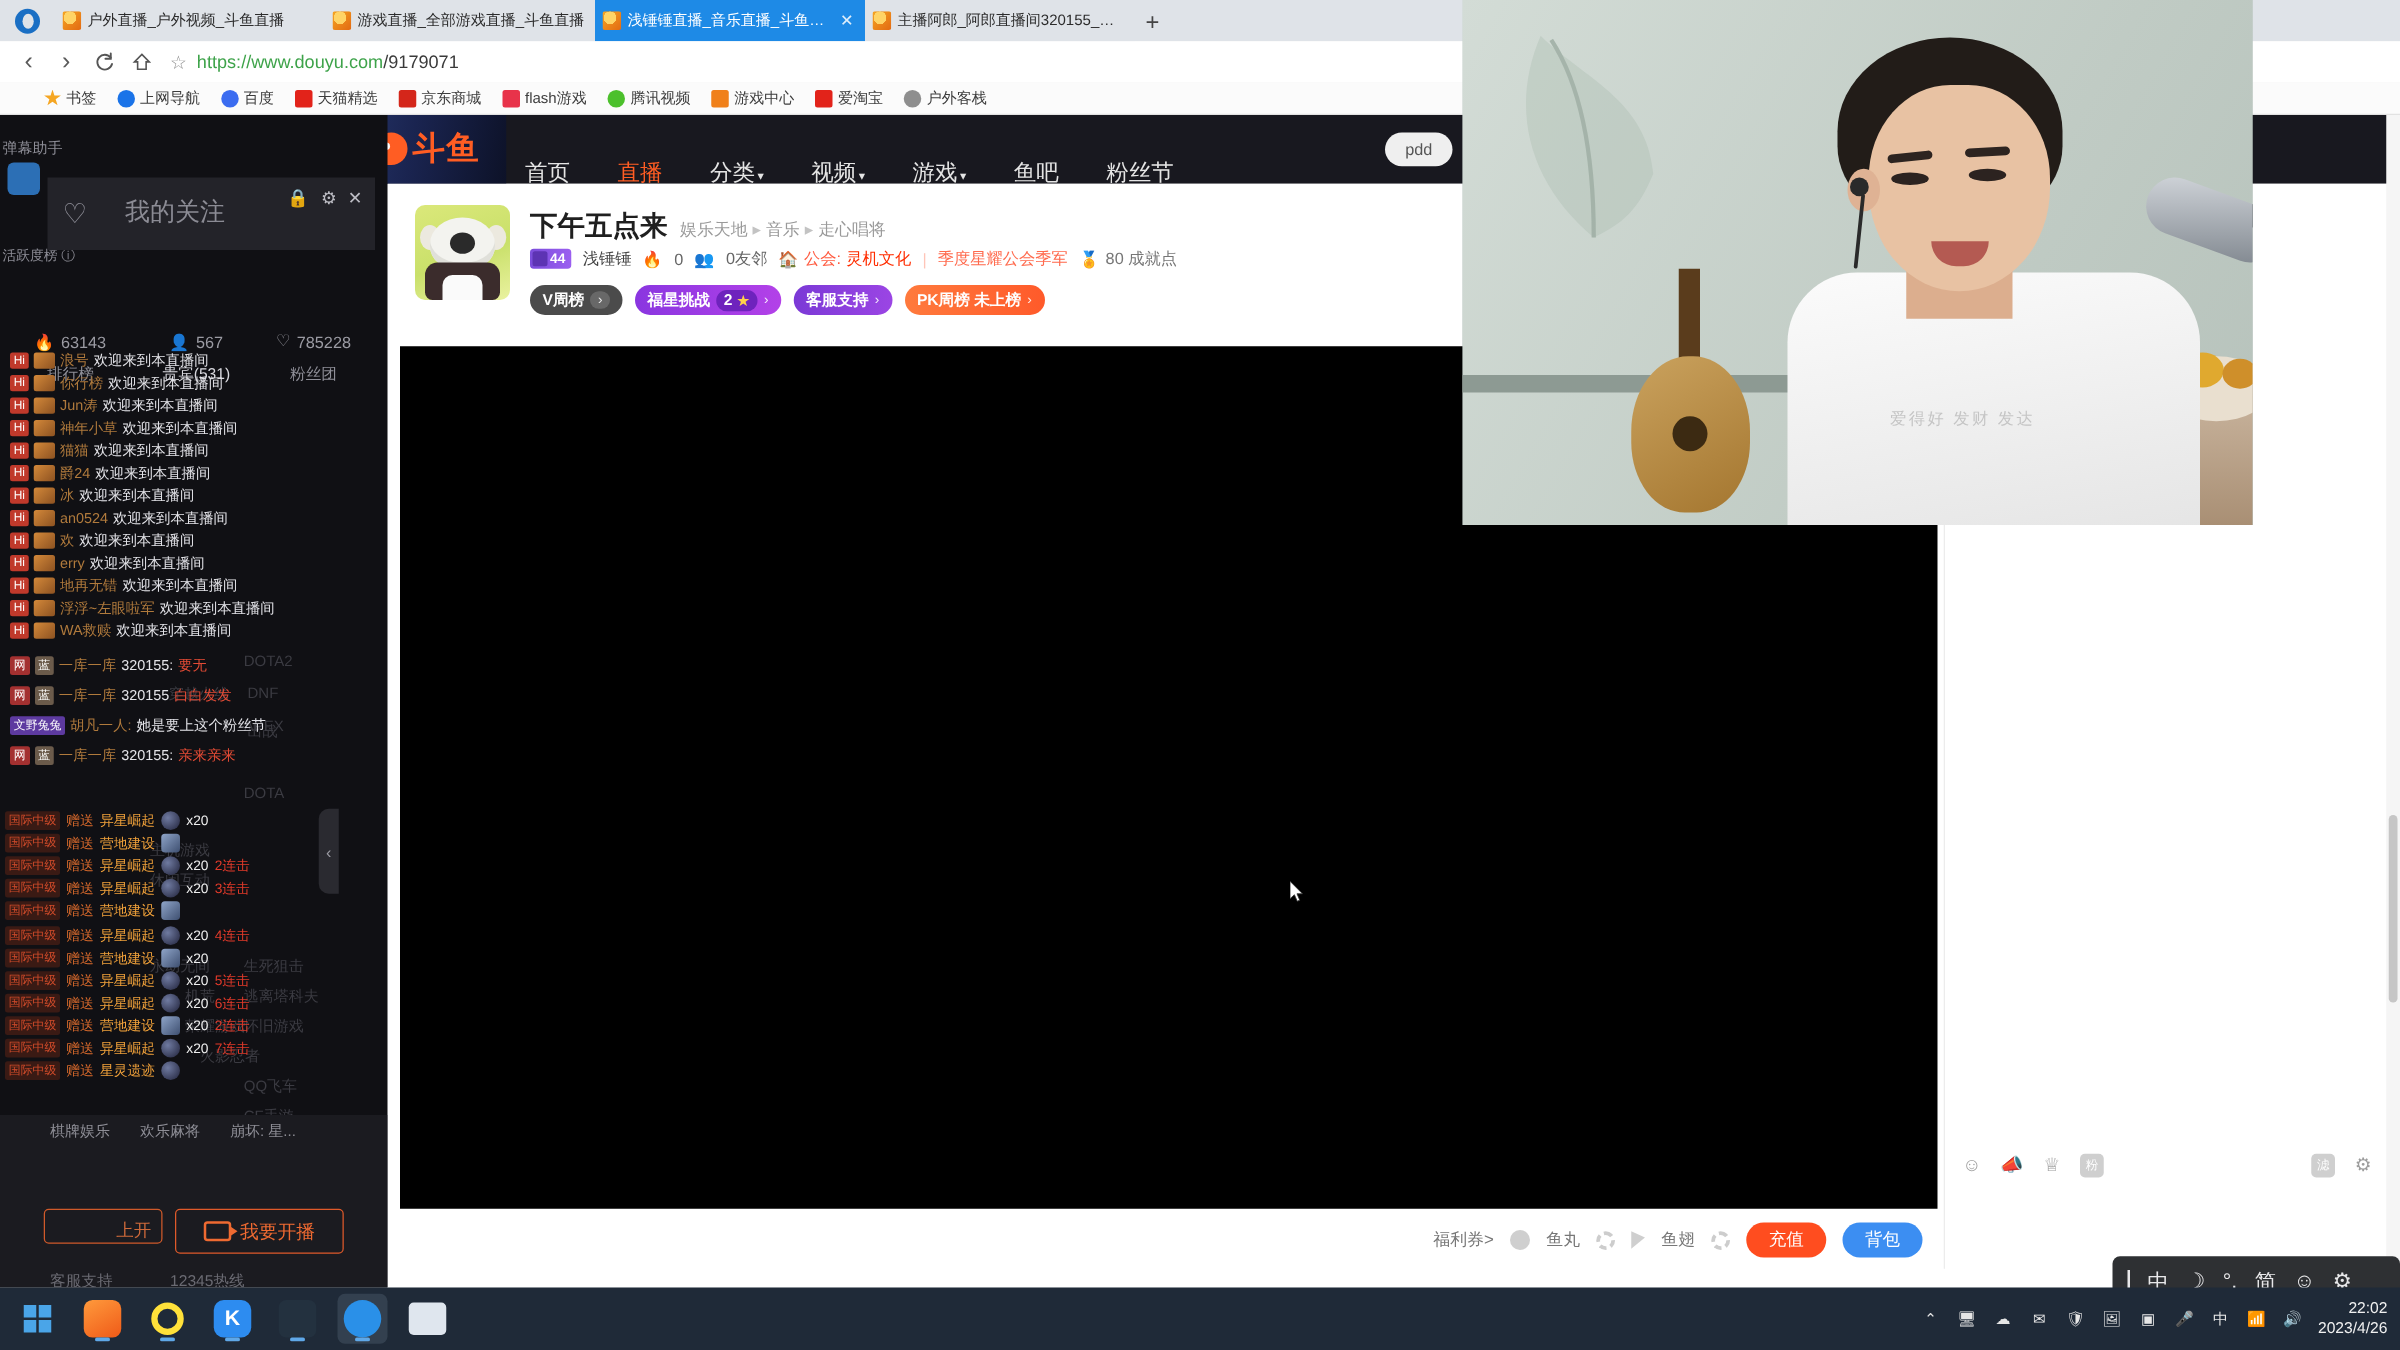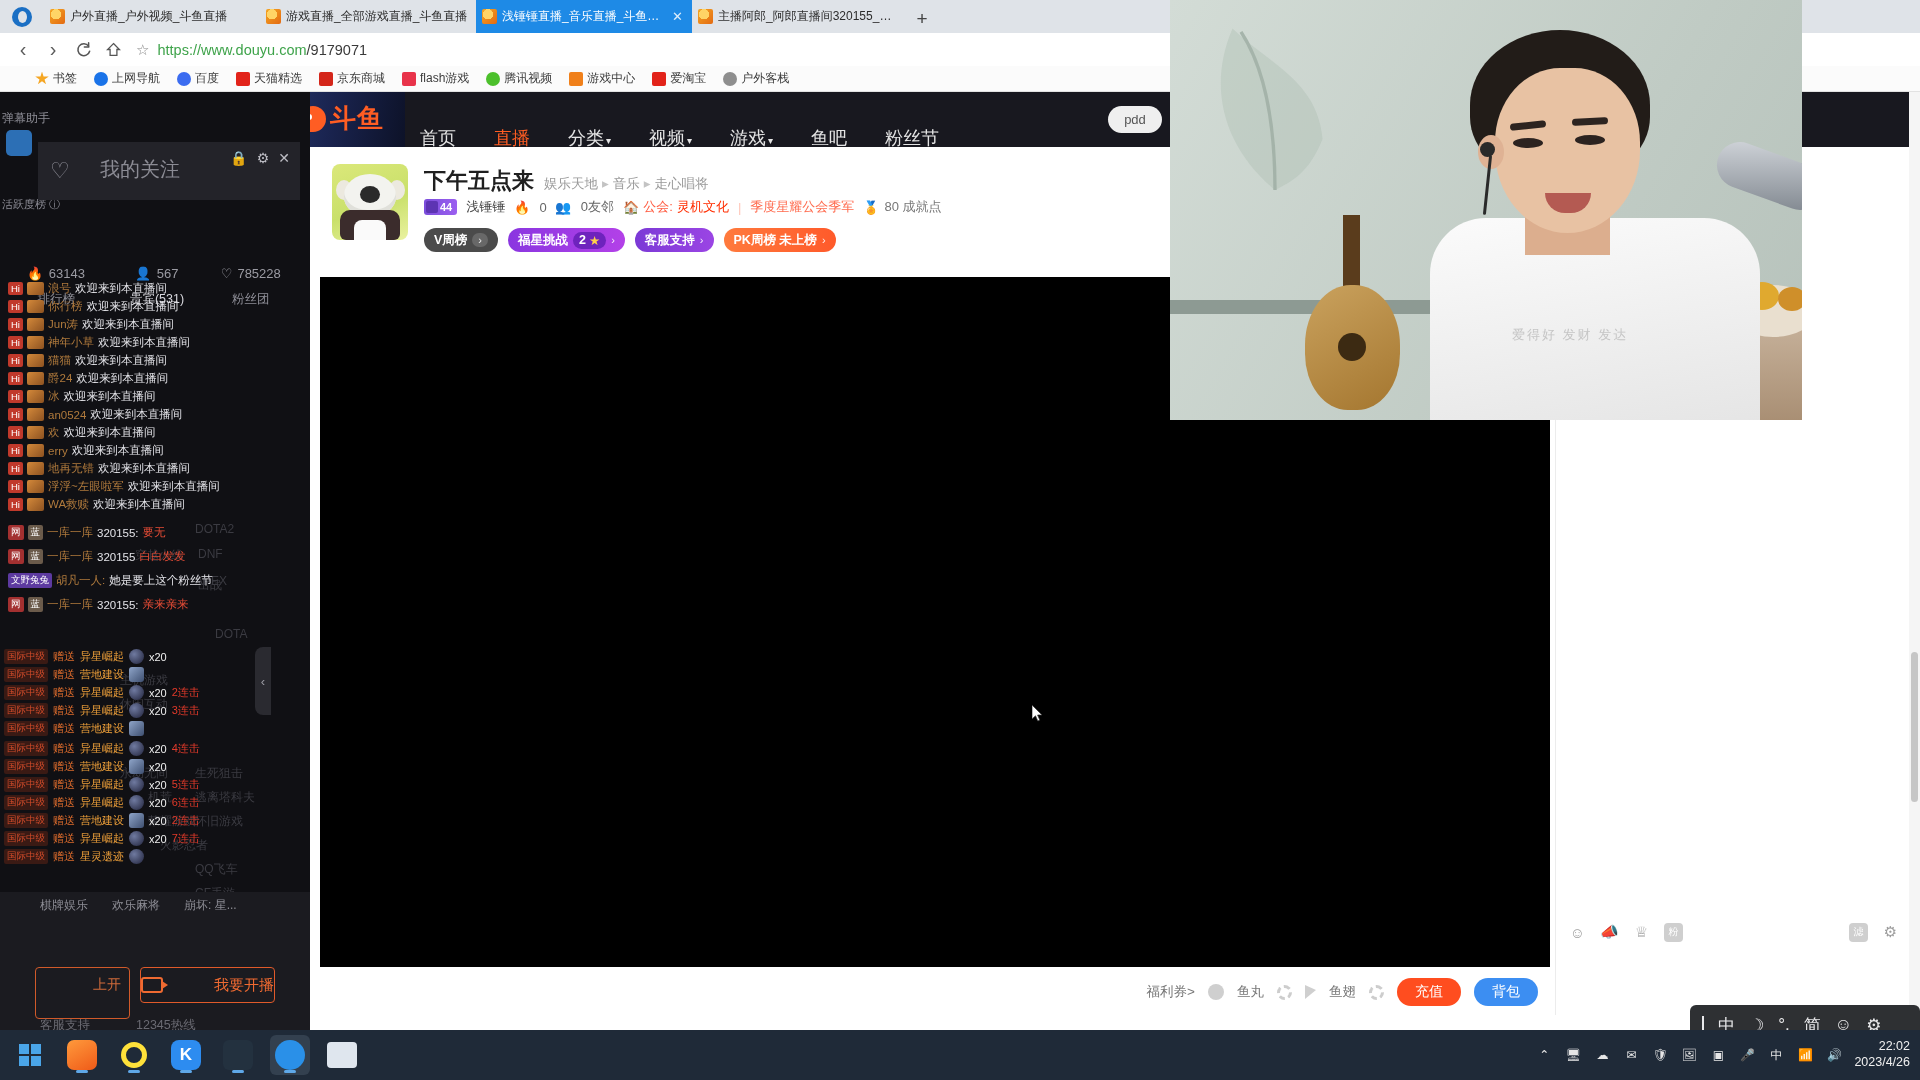--- a/index.html
+++ b/index.html
@@ -152,21 +152,21 @@
   .gift .gname { color:#f0a13a; }
   .gift .gicon { width:15px; height:15px; border-radius:50%; background:radial-gradient(circle at 35% 35%, #6f7aa0, #20223a); }
   .gift .gicon.sq { border-radius:3px; background:linear-gradient(135deg,#8fa5c9,#3e4f70); }
   .gift .xq { color:#efefef; }
   .gift .cmb { color:#e23a2a; }
 
   .ghost { position:absolute; color:#3b3b42; font-size:12px; white-space:nowrap; }
 
   .lp-bottom { position:absolute; left:0; top:800px; width:310px; height:138px; background:#1b1b20; }
   .lp-cats { position:absolute; left:40px; top:805px; display:flex; gap:24px; color:#8d8d95; font-size:12px; }
-  .startbtn { position:absolute; left:140px; top:875px; width:135px; height:36px; border:1px solid #e05a2a; border-radius:4px; display:flex; align-items:center; justify-content:space-between; gap:7px; color:#ef6a31; font-size:15px; }
+  .startbtn { position:absolute; left:140px; top:875px; width:135px; height:36px; border:1px solid #e05a2a; border-radius:4px; display:flex; align-items:center; justify-content:center; gap:7px; color:#ef6a31; font-size:15px; }
   .startbtn .cam { width:22px; height:16px; border:2px solid #ef6a31; border-radius:3px; position:relative; }
   .startbtn .cam:after{ content:""; position:absolute; right:-7px; top:2px; border-left:6px solid #ef6a31; border-top:4px solid transparent; border-bottom:4px solid transparent;}
   .lp-foot { position:absolute; left:40px; top:925px; display:flex; gap:46px; color:#6a6a72; font-size:12.5px; }
 
   .slideout { position:absolute; left:255px; top:555px; width:16px; height:68px; background:#2a2a30; border-radius:8px 0 0 8px; color:#9b9ba3; font-size:13px; display:flex; align-items:center; justify-content:center; }
 
   
   .webcam { position:absolute; left:1170px; top:0; width:632px; height:420px; overflow:hidden;
     background:linear-gradient(160deg,#cfd8d4 0%,#bcc8c3 30%,#a9b5b0 60%,#98a49f 100%); }
   .wc-wall { position:absolute; left:0; top:0; width:750px; height:420px; background:linear-gradient(120deg,#d3dcd6,#c0cbc4 55%,#b3bfb8); }
@@ -481,21 +481,21 @@
         <div class="ghost" style="left: 195px; top: 721px;">怀旧游戏</div>
         <div class="ghost" style="left: 160px; top: 745px;">火影忍者</div>
         <div class="ghost" style="left: 195px; top: 769px;">QQ飞车</div>
         <div class="ghost" style="left: 195px; top: 793px;">CF手游</div>
         <div class="ghost" style="left: 195px; top: 817px;">天刀手游</div>
         <div class="ghost" style="left: 150px; top: 817px;">原神</div>
         <div class="ghost" style="left: 195px; top: 430px;">DOTA2</div>
         <div class="ghost" style="left: 198px; top: 455px;">DNF</div>
         <div class="ghost" style="left: 195px; top: 482px;">APEX</div>
         <div class="ghost" style="left: 198px; top: 485px;">出战</div>
-        <div class="ghost" style="left: 195px; top: 535px; margin-left: 20px;">DOTA</div>
+        <div class="ghost" style="left: 195px; top: 535px;">DOTA</div>
         <div class="ghost" style="left: 135px; top: 455px;">穿越火线</div>
         <div class="ghost" style="left: 120px; top: 580px;">主机游戏</div>
         <div class="ghost" style="left: 120px; top: 604px;">休闲互动</div>
       </div>
     <div id="msgs">
         <div class="msg" style="top: 189px;">
           <span class="mbadge mb-red">Hi</span>
           <span class="mthumb"></span>
           <span class="muser">浪号</span>
           <span class="mtext">欢迎来到本直播间</span>
@@ -694,21 +694,21 @@
 
     <div class="slideout">‹</div>
 
     <div class="lp-bottom"></div>
     <div class="lp-cats">
       <span>棋牌娱乐</span>
       <span>欢乐麻将</span>
       <span>崩坏: 星...</span>
     </div>
 
-    <div style="position:absolute;left:35px;top:875px;width:95px;height:52px;border:1px solid #d05a2a;border-radius:4px;">
+    <div style="position:absolute;left:35px;top:875px;width:95px;height:28px;border:1px solid #d05a2a;border-radius:4px;">
       <span style="position:absolute;right:8px;top:8px;color:#cf6a3a;font-size:14px;">上开</span>
     </div>
     <div class="startbtn">
       <span class="cam"></span>
       <span>我要开播</span>
     </div>
 
     <div class="lp-foot">
       <span>客服支持</span>
       <span>12345热线</span>

